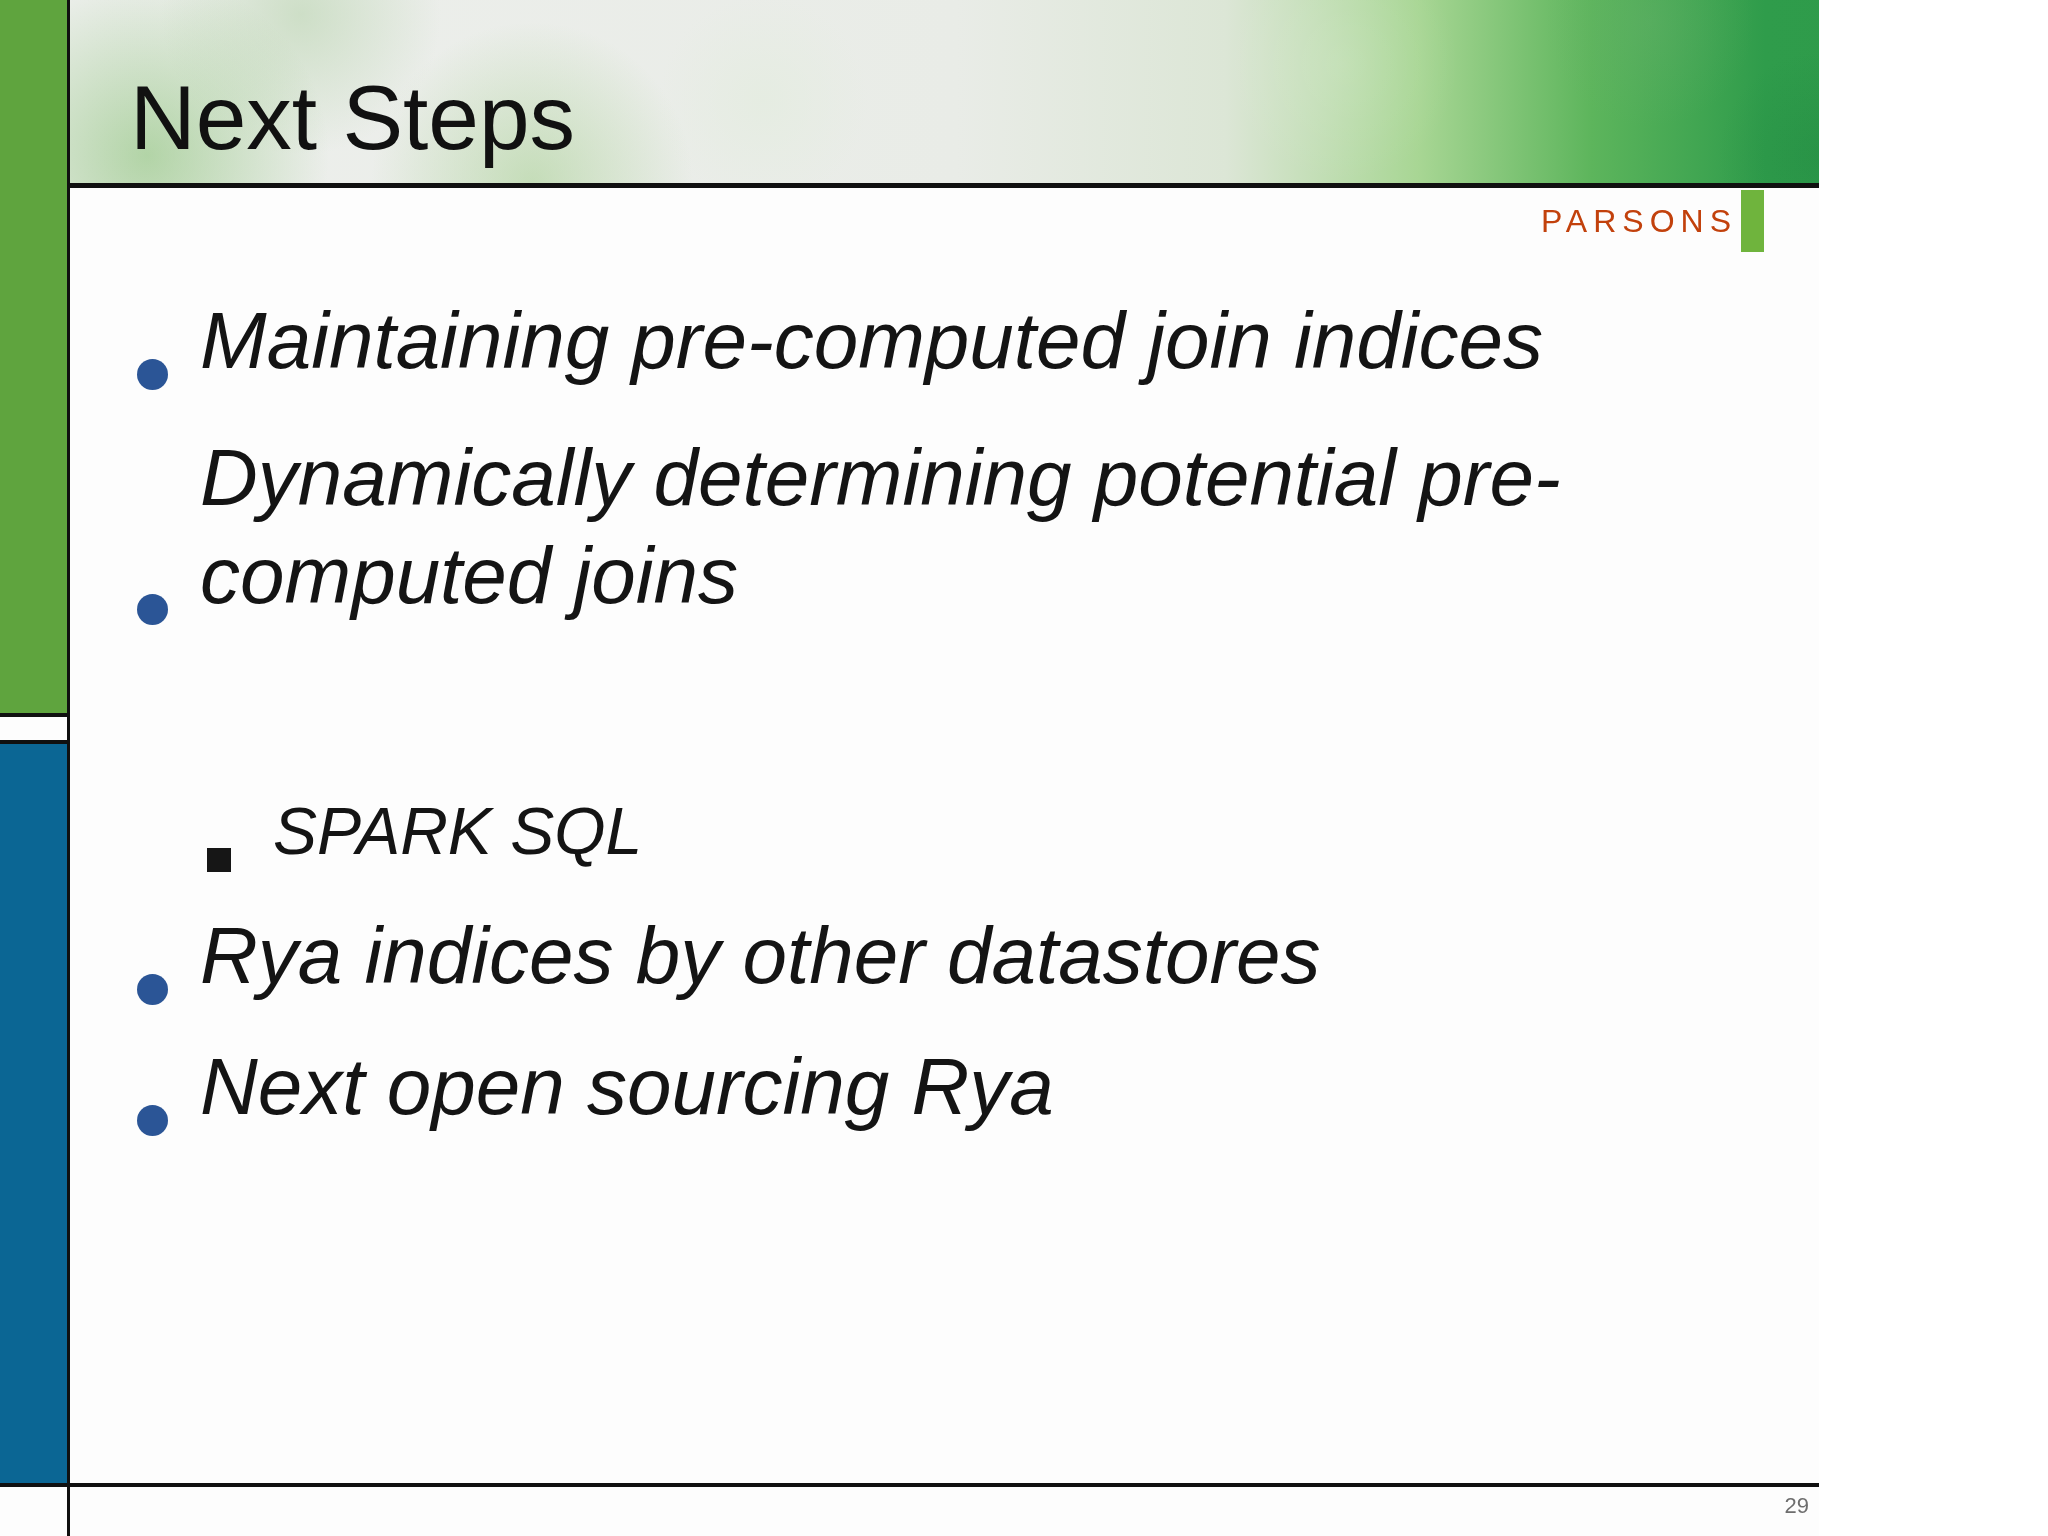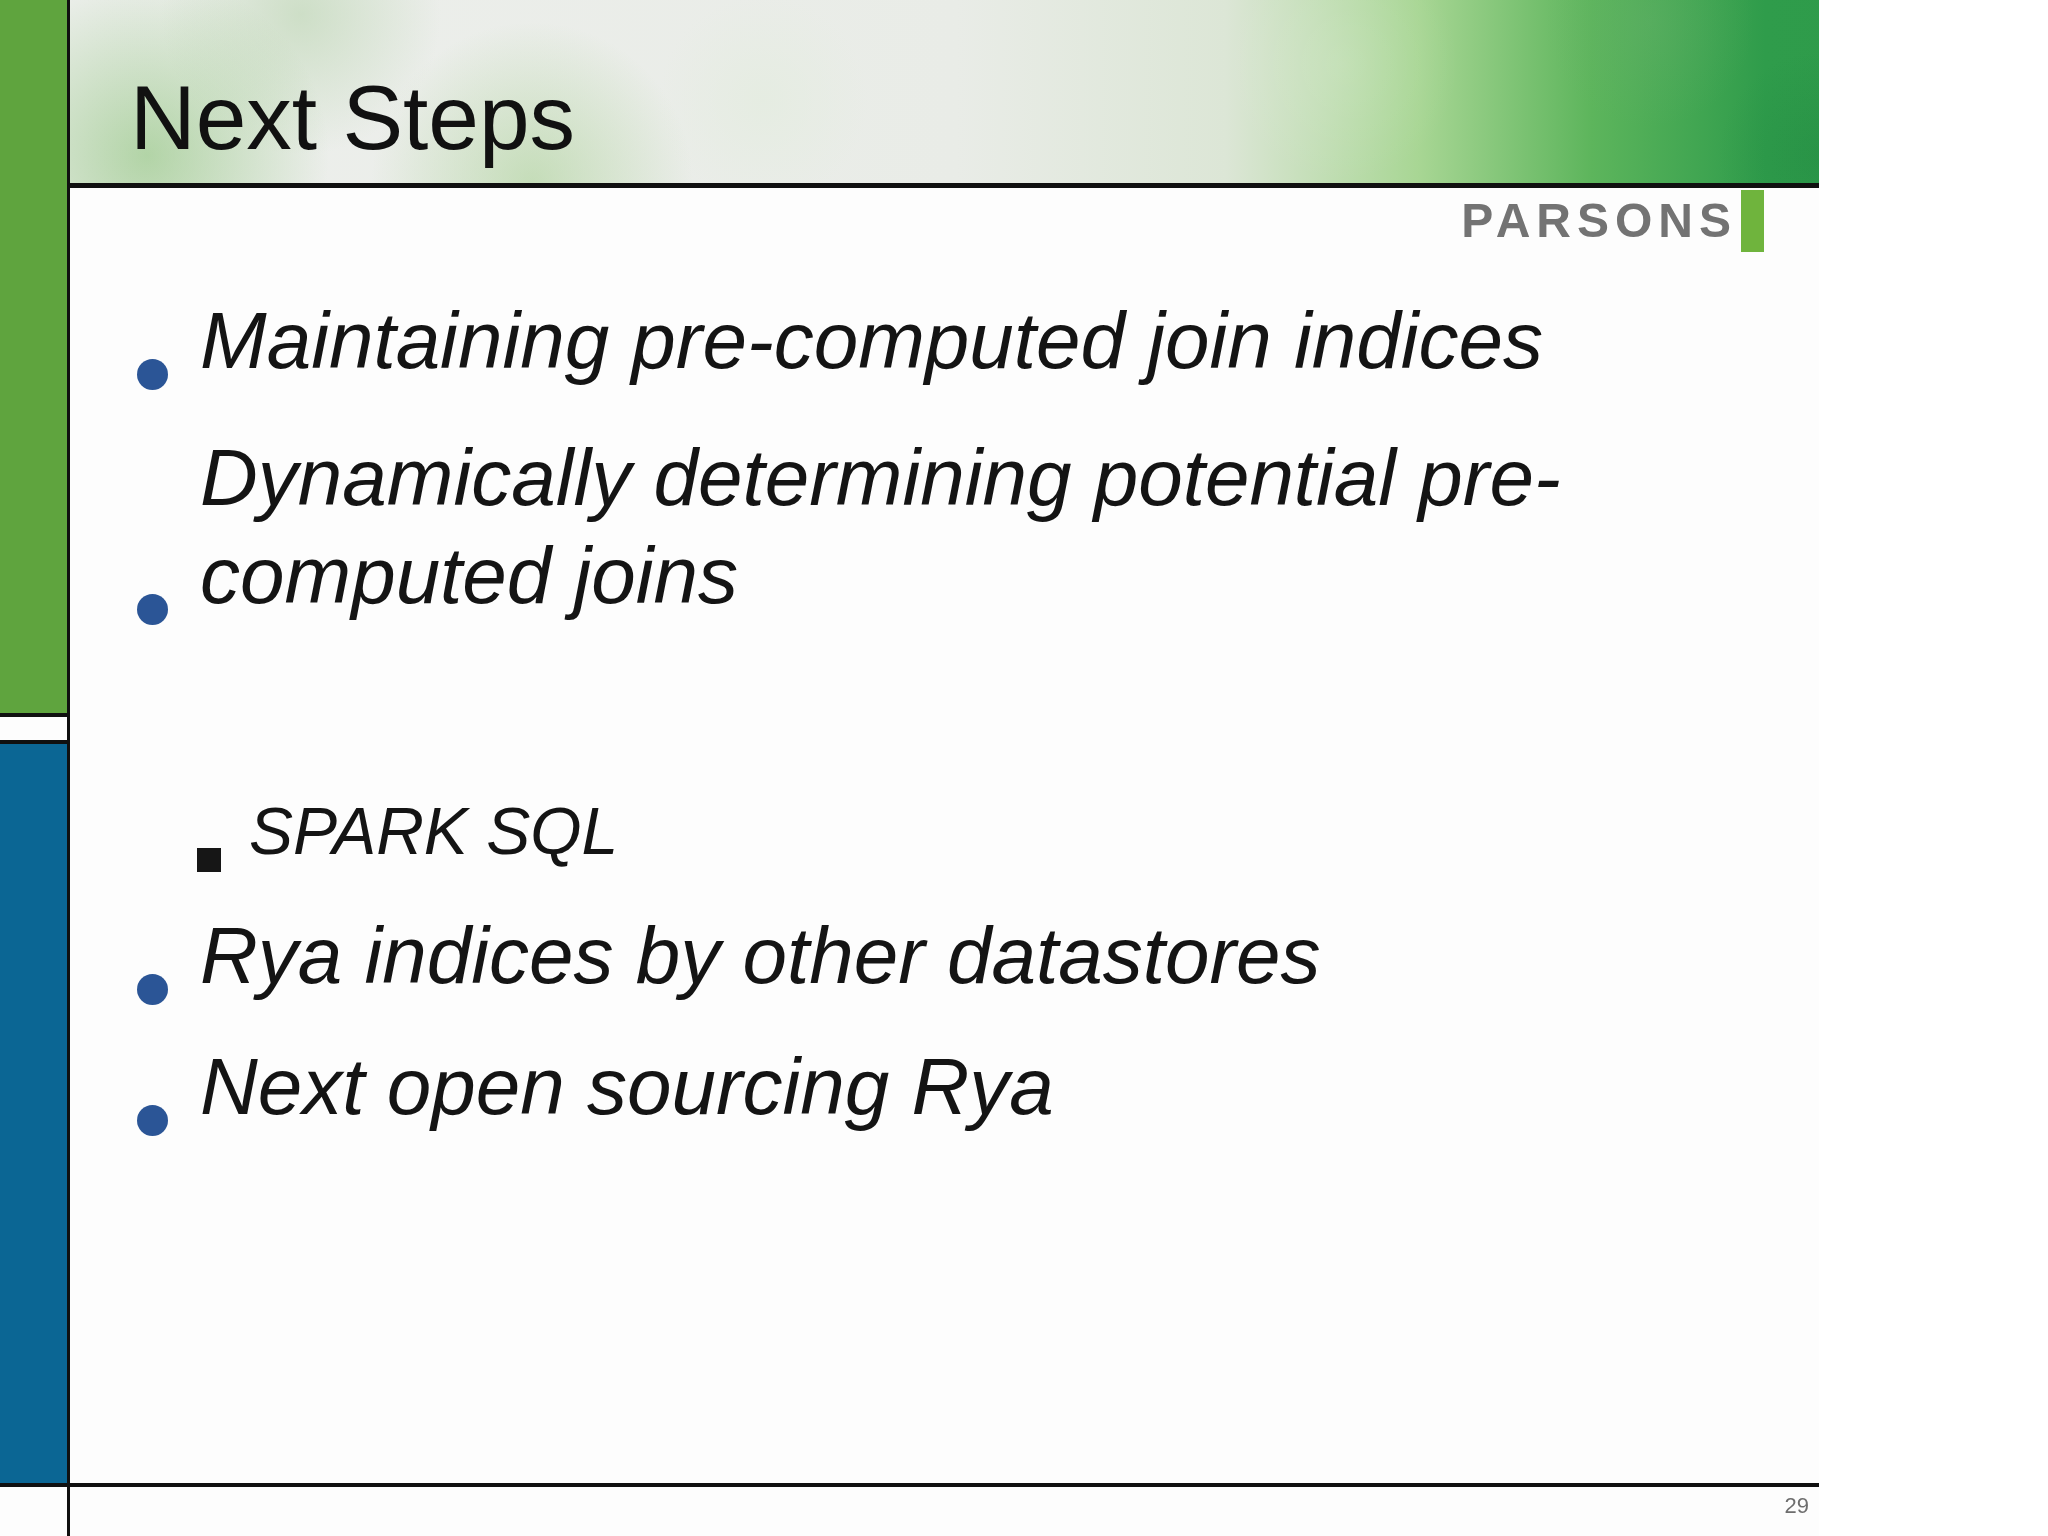--- a/index.html
+++ b/index.html
@@ -37,28 +37,28 @@
   .v-rule-left{position:absolute;left:67px;top:0;width:3px;height:1536px;background:#101010;}
   
   .v-rule-right{position:absolute;left:1996px;top:0;width:4px;height:1536px;background:#101010;}
   .corner-blue{position:absolute;left:2000px;top:0;width:48px;height:184px;background:var(--sidebar-blue,#0b6694);}
   
   .logo{
     position:absolute;top:190px;right:55px;height:62px;
     display:flex;align-items:center;gap:4px;
   }
   .logo-text{
-    font-size:48px;font-weight:700;letter-spacing:6px;color:#737373;
+    font-size:32px;font-weight:400;letter-spacing:6px;color:#c2410c;
     line-height:62px;white-space:nowrap;
   }
   .logo-square{width:23px;height:62px;background:var(--logo-green,#6fb43d);}
   
   .brow{position:absolute;display:flex;align-items:flex-end;font-style:italic;}
   .brow.lvl1{left:137px;gap:32px;}
-  .brow.lvl2{left:197px;gap:28px;}
+  .brow.lvl2{left:207px;gap:42px;}
   .bdot{flex:0 0 auto;width:31px;height:31px;border-radius:50%;background:var(--bullet-dot,#2b5596);margin-top:33px;}
   .bsquare{flex:0 0 auto;width:24px;height:24px;background:#161616;margin-top:29px;}
   .btext{font-size:80px;line-height:98px;color:#141414;max-width:1740px;}
   .brow.lvl2 .btext{font-size:66px;line-height:82px;max-width:1600px;}
   .brow.r1{top:292px;} .brow.r2{top:429px;} .brow.r3{top:661px;}
   .brow.r4{top:790px;} .brow.r5{top:907px;} .brow.r6{top:1038px;}
   
   .footer-rule{position:absolute;left:0;top:1483px;width:2048px;height:4px;background:#101010;}
   .page-number{
     position:absolute;top:1489px;right:10px;

